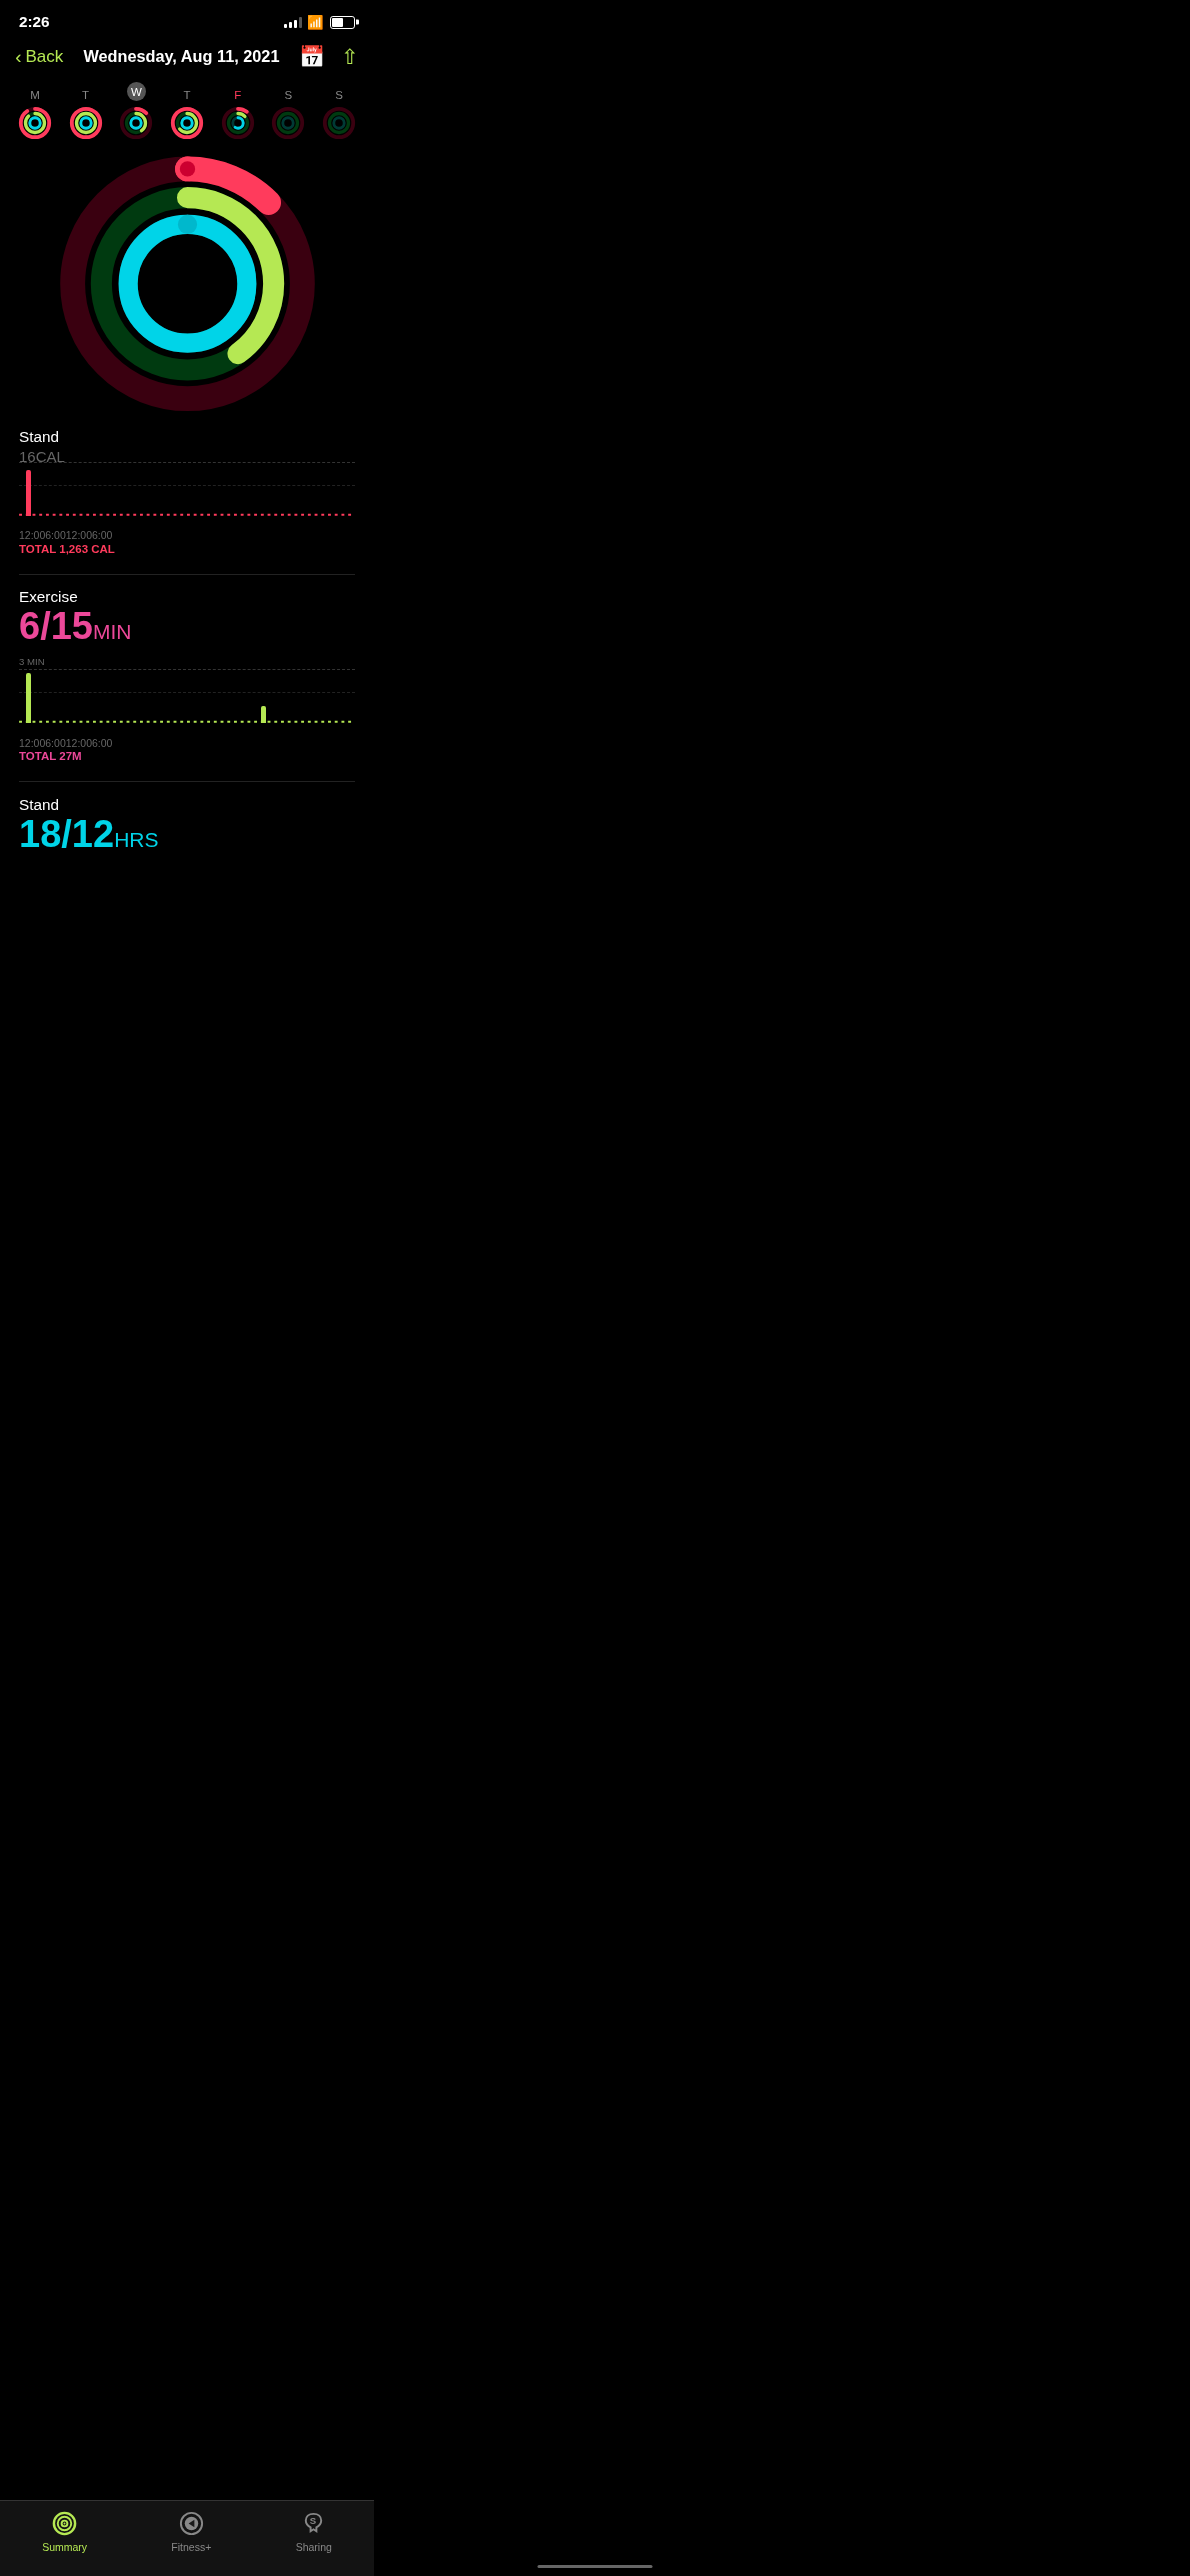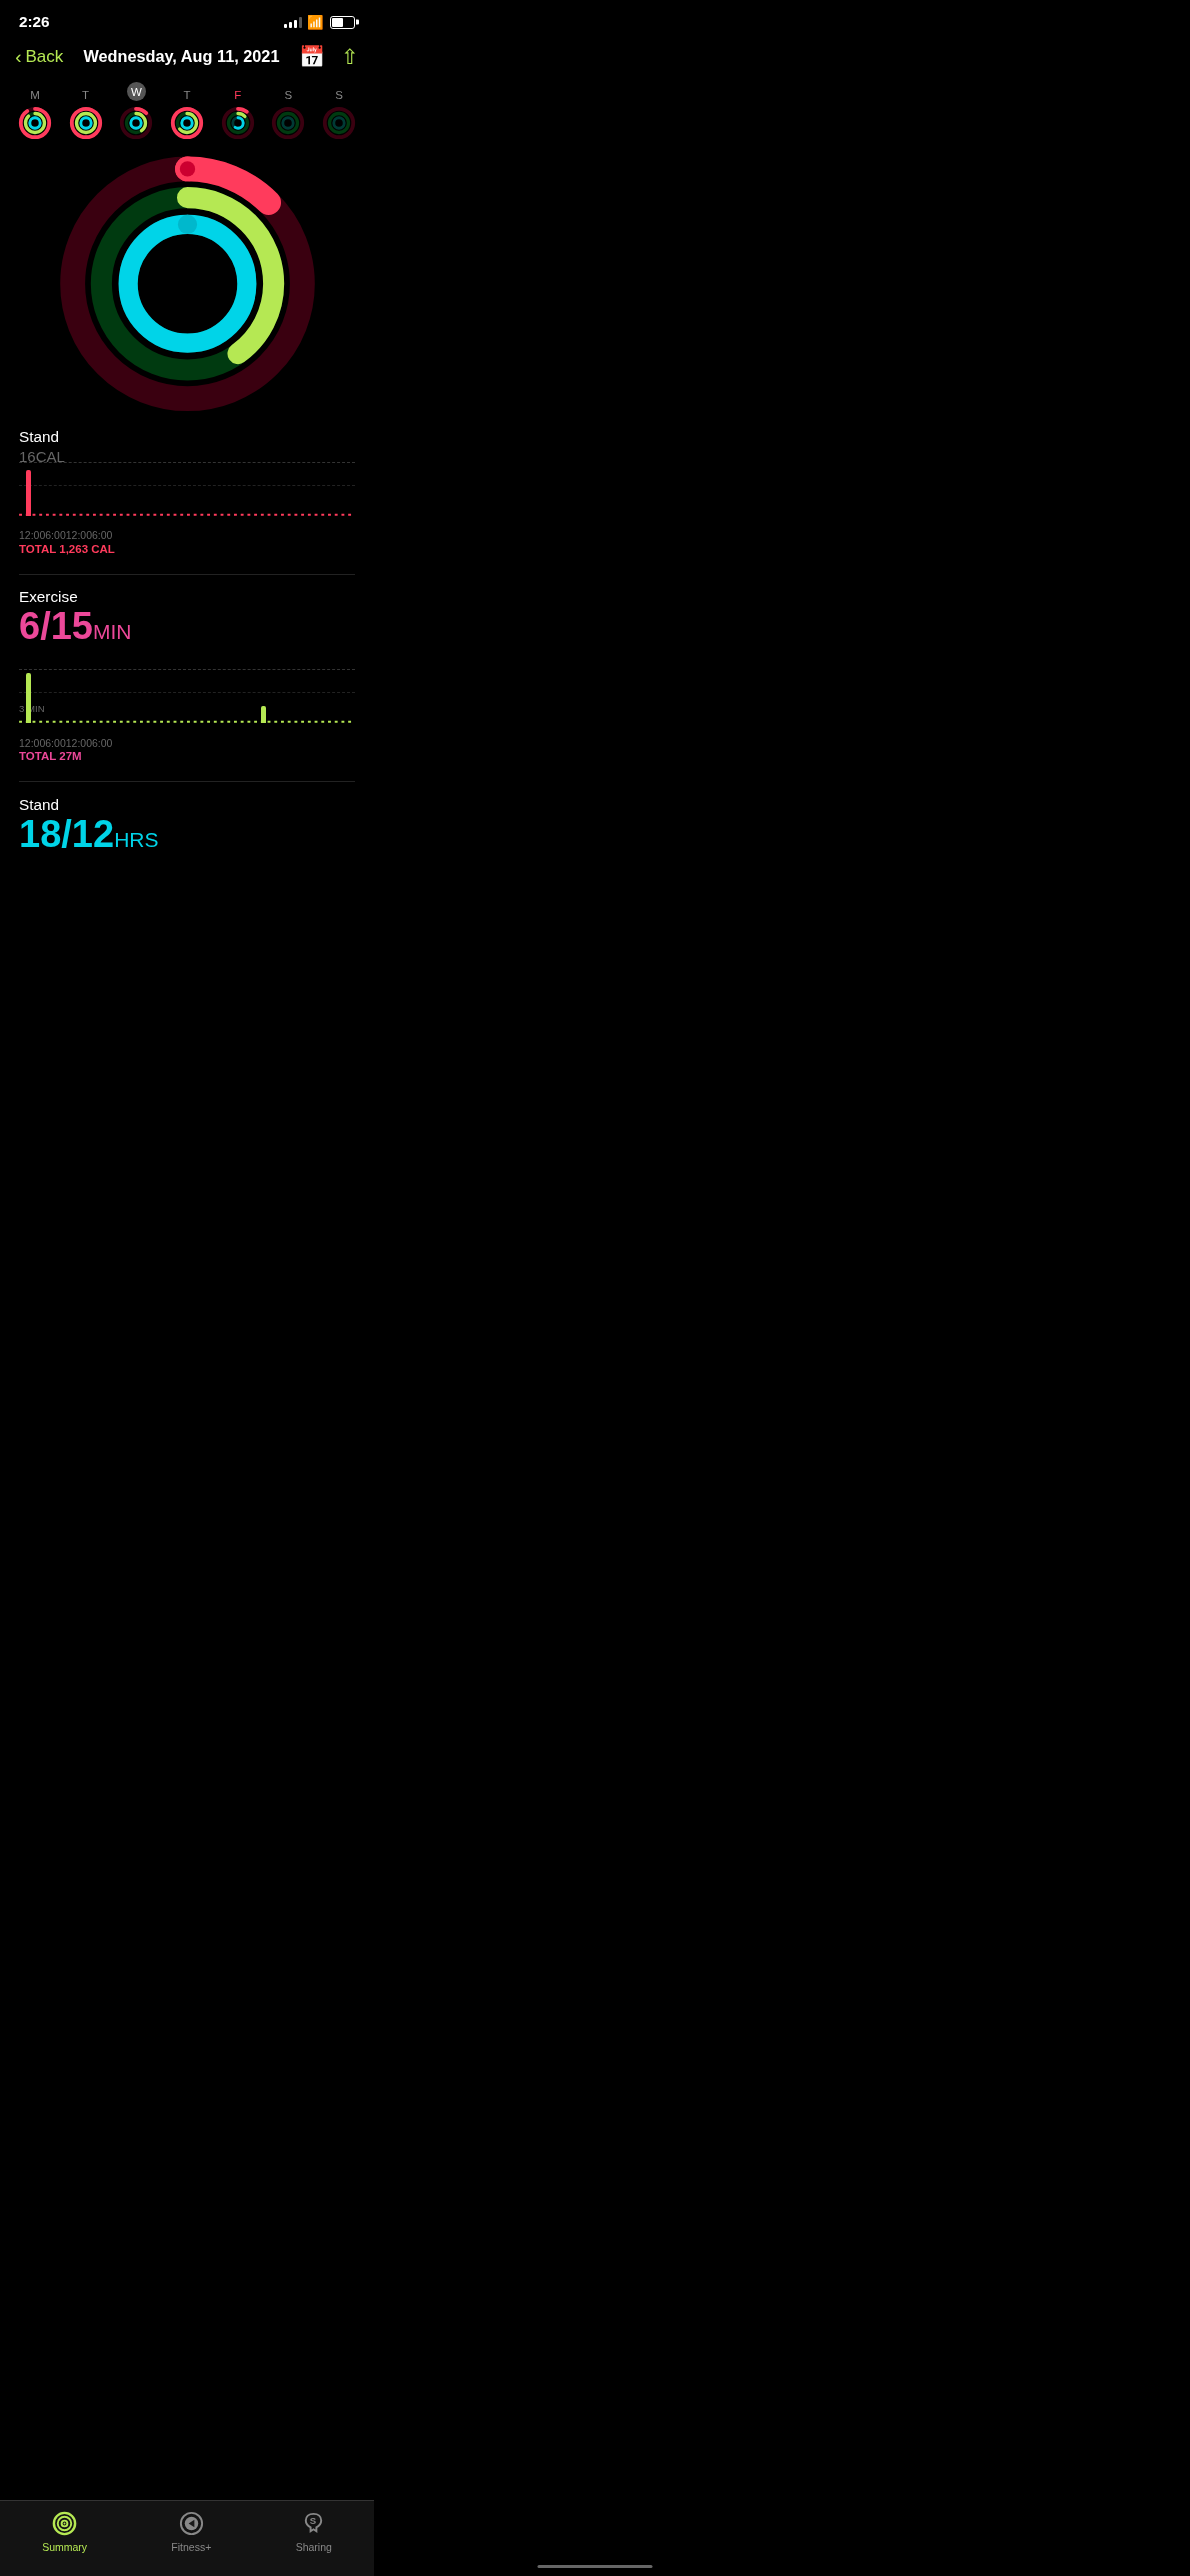--- a/index.html
+++ b/index.html
@@ -412,21 +412,21 @@
 
     <div class="section-divider"></div>
 
     <div class="stat-block" style="margin-top:13.4px;">
       <div class="stat-label">Exercise</div>
       <div class="stat-value exercise-value">
         <span>6</span><span>/</span><span>15</span><span class="unit">MIN</span>
       </div>
 
       <div class="chart-container" style="height:77px; position:relative; margin-bottom:3.8px;">
-        <div class="chart-label-y" style="position:absolute;top:1.9px;left:0;font-size:9.6px;color:#666;margin-top:47px;">3 MIN</div>
+        <div class="chart-label-y" style="position:absolute;top:1.9px;left:0;font-size:9.6px;color:#666;">3 MIN</div>
         <div style="position:absolute;top:15.3px;width:100%;border-top:1px dashed #333;"></div>
         <div style="position:absolute;top:50%;width:100%;border-top:1px dashed #222;"></div>
 
         <div style="position:absolute;bottom:7.7px;left:2%;width:4.8px;height:50px;background:#b5e853;border-radius:1.9px 1.9px 0 0;"></div>
 
         <div style="position:absolute;bottom:7.7px;left:72%;width:4.8px;height:17px;background:#b5e853;border-radius:1.9px 1.9px 0 0;"></div>
 
         <svg width="100%" height="9.6" style="position:absolute;bottom:3.8px;" viewBox="0 0 350 10">
           <line x1="0" y1="5" x2="100%" y2="5" stroke="#b5e853" stroke-width="2" stroke-dasharray="3,4"></line>
         </svg>

